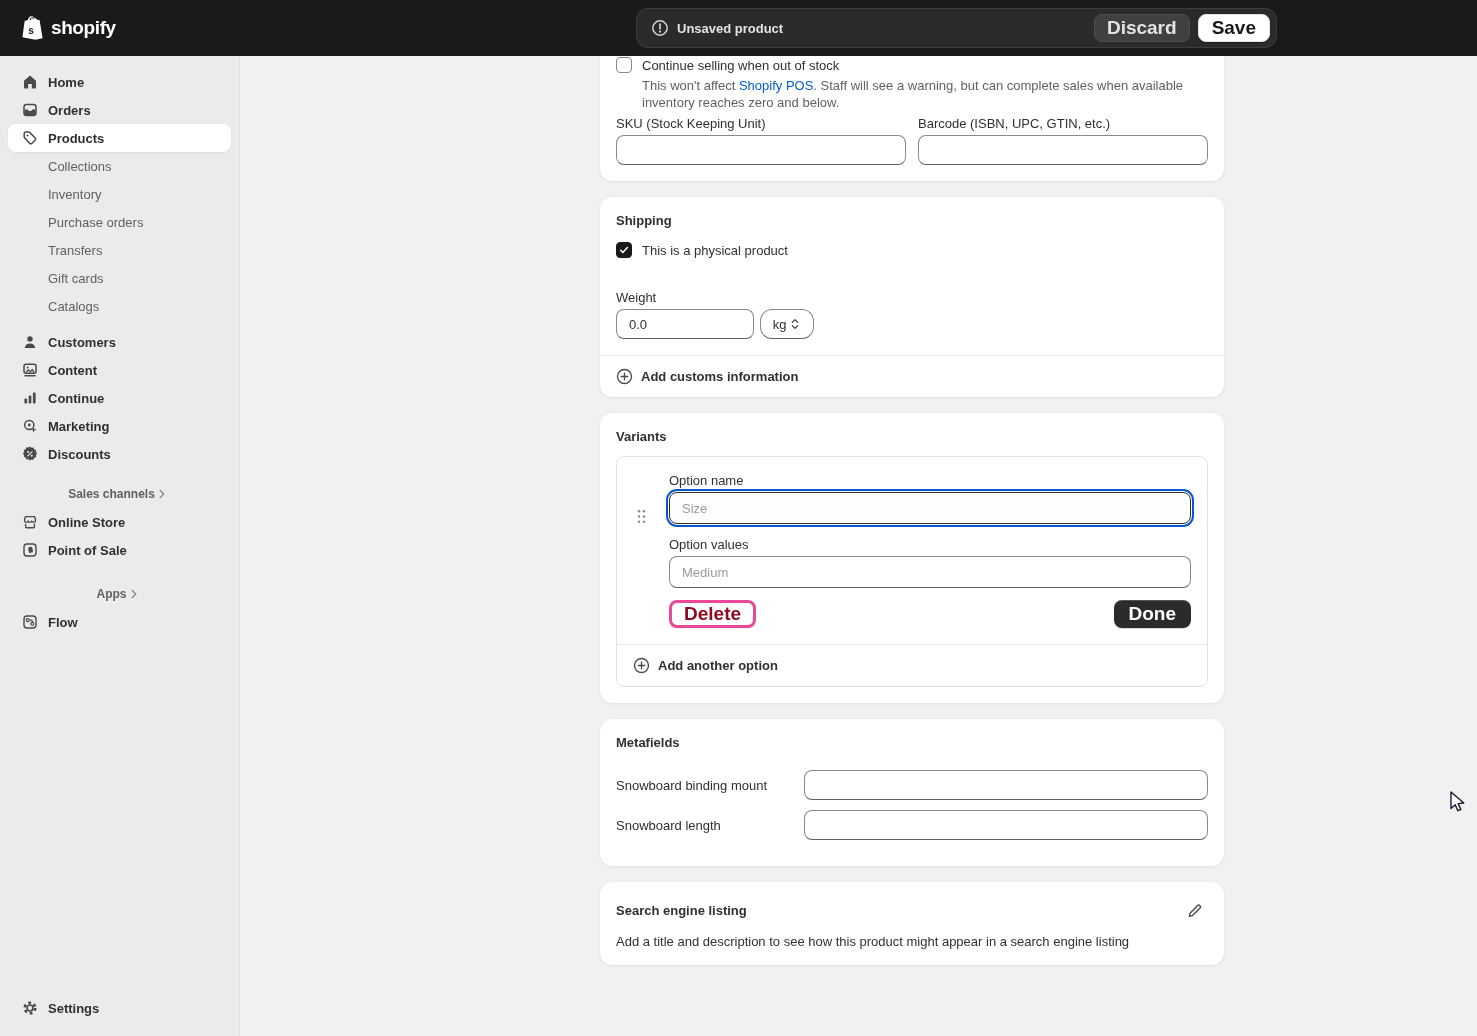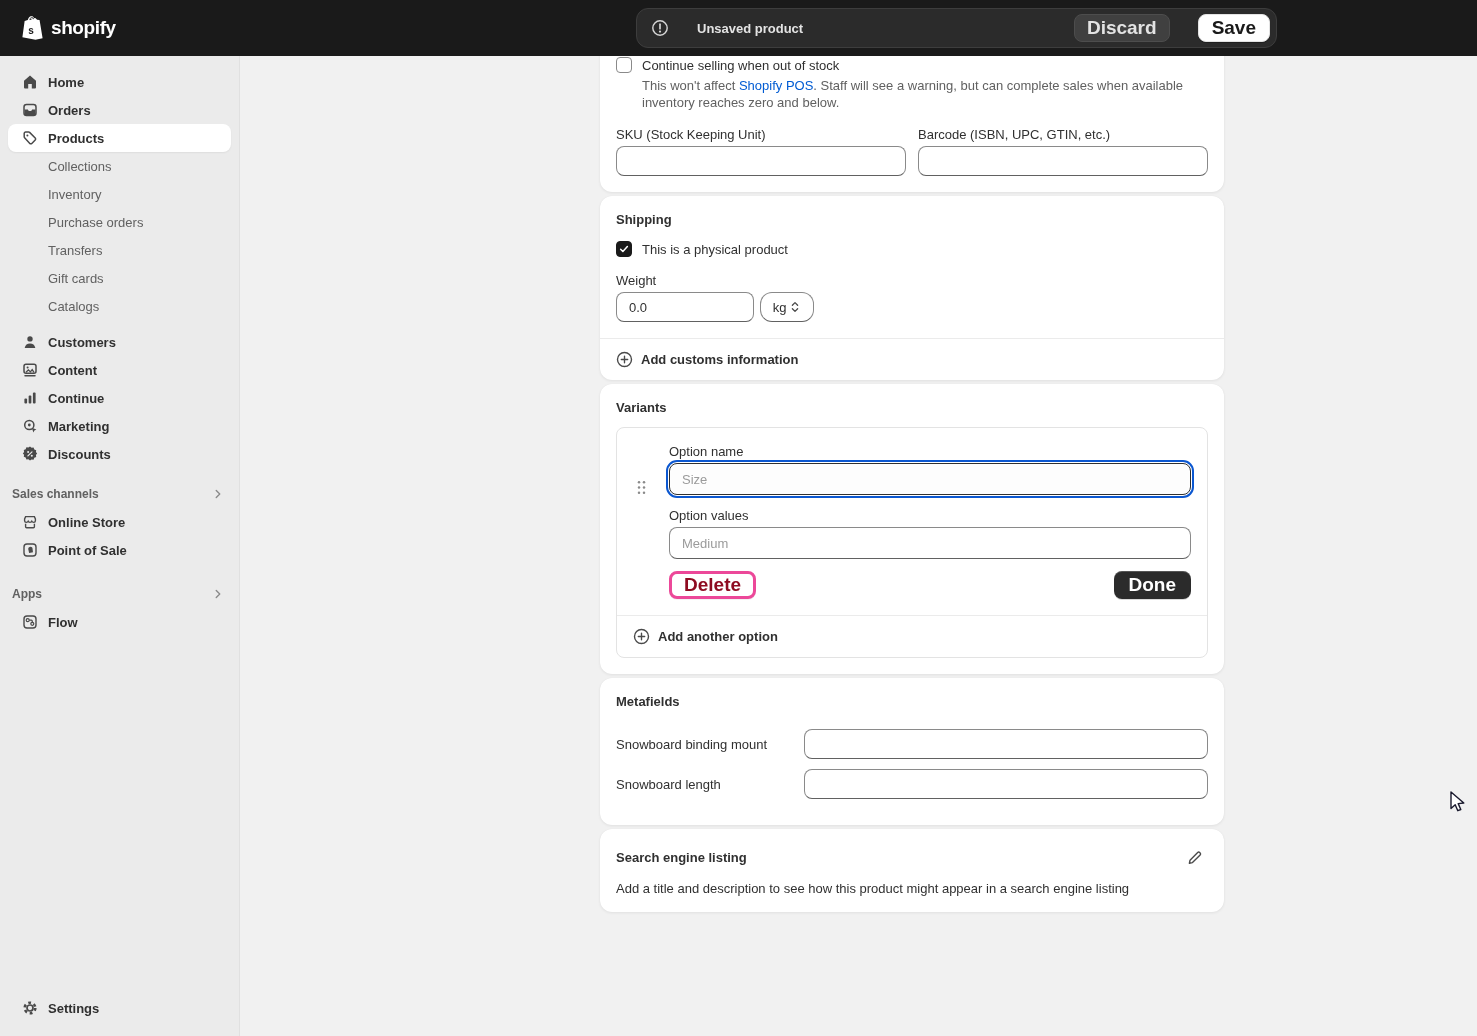--- a/index.html
+++ b/index.html
@@ -13,55 +13,55 @@
   
   .topbar {
     position:absolute; top:0; left:0; width:1477px; height:56px;
     background:#1a1a1a; z-index:50; display:flex; align-items:center;
   }
   .logo { display:flex; align-items:center; gap:6px; margin-left:20px; cursor:pointer; }
   .logo-word { color:#fff; font-weight:700; font-size:19px; letter-spacing:-0.4px; }
   .save-bar {
     position:absolute; left:636px; top:8px; width:641px; height:40px;
     background:#2b2b2b; border:1px solid #3d3d3d; border-radius:12px;
-    display:flex; align-items:center; padding:0 6px 0 14px;gap:20px;
+    display:flex; align-items:center; padding:0 6px 0 14px;
   }
   .save-bar .msg { color:#e3e3e3; font-weight:600; font-size:13px; margin-left:8px; }
   .save-bar .spacer { flex:1; }
   .btn { font-family:inherit; font-size:19px; font-weight:600; border-radius:8px; height:28px; cursor:pointer; }
   .btn-discard {
     background:#404040; color:#e3e3e3; border:1px solid #4d4d4d; padding:0 12px; margin-right:8px;
   }
   .btn-save {
     background:#fff; color:#1a1a1a; border:1px solid #e3e3e3; padding:0 13px;
     box-shadow:0 1px 0 rgba(0,0,0,.25);
   }
 
   
   .shell { position:absolute; top:56px; left:0; width:1477px; height:980px; display:flex; }
   .sidebar {
     width:240px; height:980px; background:#ebebeb; border-right:1px solid #e0e0e0;
     padding-top:12px; display:flex; flex-direction:column; flex-shrink:0;
   }
   .content { flex:1; position:relative; background:#f1f1f1; overflow:hidden; }
-  .col { position:absolute; left:360px; top:-15px; width:624px; display:flex; flex-direction:column; gap:4px; }
+  .col { position:absolute; left:360px; top:-15px; width:624px; display:flex; flex-direction:column; gap:16px; }
 
   
   .nav-item {
     display:flex; align-items:center; height:28px; margin:0 8px; padding:0 8px 0 14px;
     border-radius:8px; gap:10px; cursor:pointer; color:#303030; font-weight:600;
   }
   .nav-item .ic { width:16px; height:16px; flex-shrink:0; display:flex; }
   .nav-item.active { background:#fff; box-shadow:0 1px 2px rgba(0,0,0,.06); font-weight:700; }
   .nav-sub {
     display:flex; align-items:center; height:28px; margin:0 8px; padding:0 8px 0 40px;
     border-radius:8px; color:#616161; font-weight:400; cursor:pointer;
   }
   .nav-head {
-    display:flex; align-items:center; justify-content:space-between;
+    display:flex; align-items:center; justify-content:center;
     height:28px; padding:0 14px 0 12px; color:#616161; font-size:12px; font-weight:600; cursor:pointer;
   }
   .gap8 { margin-top:8px; } .gap12 { margin-top:12px; } .gap16 { margin-top:16px; }
   .settings-row { margin-top:auto; margin-bottom:14px; }
 
   
   .card {
     background:#fff; border-radius:12px;
     box-shadow:0 1px 3px rgba(26,26,26,.07), 0 0 1px rgba(0,0,0,.06);
   }
@@ -81,21 +81,21 @@
   .chk-row { display:flex; align-items:center; gap:10px; }
   .chk {
     width:16px; height:16px; border:1.5px solid #8a8a8a; border-radius:4px; background:#fff;
     cursor:pointer; flex-shrink:0;
   }
   .chk.checked { background:#1a1a1a; border-color:#1a1a1a; display:flex; align-items:center; justify-content:center; }
 
   
   .help { margin:4px 0 0 26px; color:#616161; line-height:17px; max-width:552px; }
   .help a { color:#005bd3; text-decoration:none; cursor:pointer; }
-  .two-col { display:grid; grid-template-columns:1fr 1fr; column-gap:12px; margin-top:16px; }
+  .two-col { display:grid; grid-template-columns:1fr 1fr; column-gap:12px; margin-top:5px; }
 
   
   .weight-row { display:flex; gap:6px; margin-top:4px; }
   .tf-weight { width:138px; }
   .unit-select {
     width:54px; height:30px; border:1px solid #8a8a8a; border-bottom-color:#616161; border-radius:12px;
     display:flex; align-items:center; justify-content:center; gap:3px; cursor:pointer; background:#fff;
   }
 
   
@@ -320,21 +320,21 @@
         <div style="padding:16px 16px 0;">
           <h2 class="card-title">Shipping</h2>
           <div class="chk-row" style="margin-top:14px;">
             <div class="chk checked">
               <svg width="12" height="12" viewBox="0 0 16 16">
                 <path d="M3.5 8.4l3 3 6-6.6" fill="none" stroke="#fff" stroke-width="2" stroke-linecap="round" stroke-linejoin="round"></path>
               </svg>
             </div>
             <span>This is a physical product</span>
           </div>
-          <div style="margin-top:16px;">
+          <div style="margin-top:32px;">
             <label class="field-label">Weight</label>
             <div class="weight-row">
               <input class="tf tf-weight" value="0.0" style="">
               <div class="unit-select">
                 <span>kg</span>
                 <svg width="12" height="14" viewBox="0 0 12 16">
                   <path d="M3 6l3-3 3 3M3 10l3 3 3-3" fill="none" stroke="#4a4a4a" stroke-width="1.5" stroke-linecap="round" stroke-linejoin="round"></path>
                 </svg>
               </div>
             </div>

